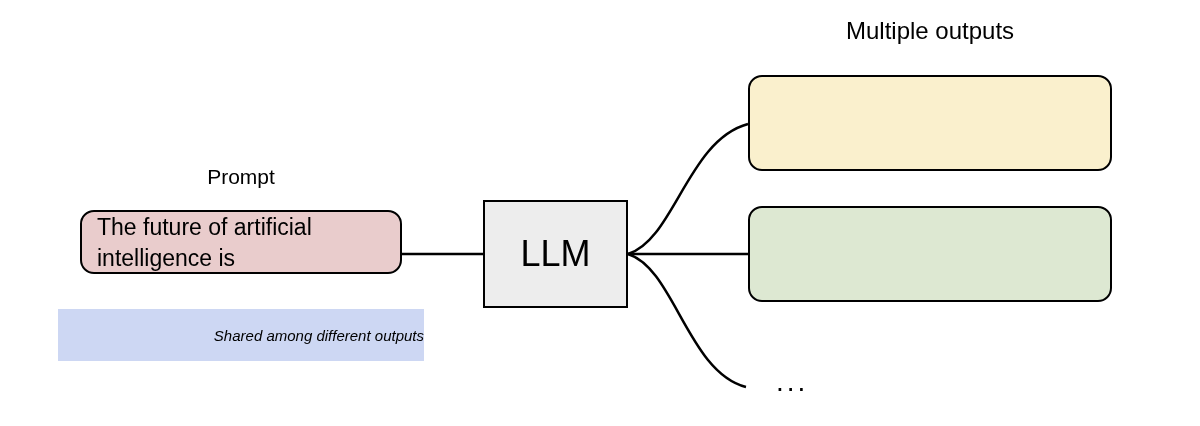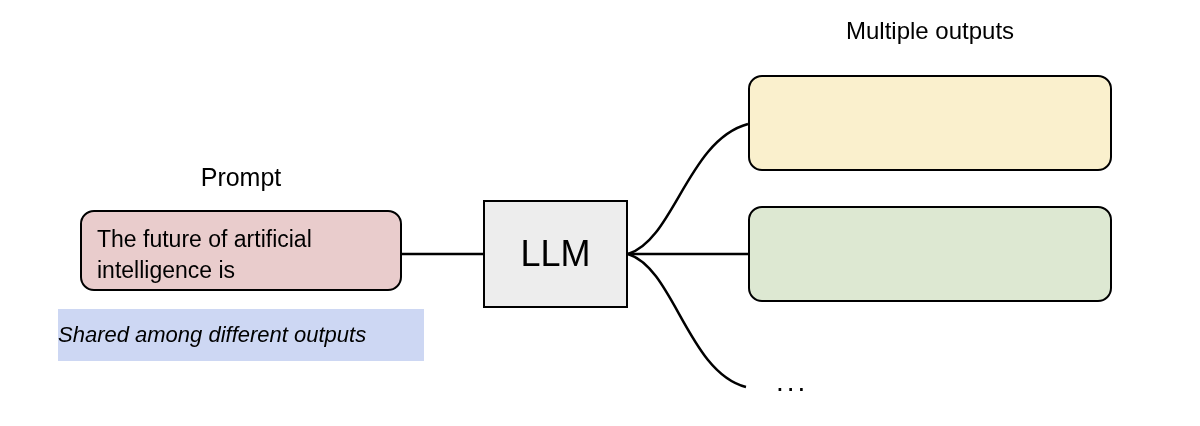--- a/index.html
+++ b/index.html
@@ -22,42 +22,42 @@
     pointer-events: none;
   }
   .box {
     position: absolute;
     border: 2.5px solid #000000;
   }
   .rounded { border-radius: 14px; }
   .title {
     position: absolute;
     text-align: center;
-    font-size: 25px;
+    font-size: 21px;
     line-height: 30px;
     color: #000000;
     white-space: nowrap;
   }
   .prompt-box {
     left: 80px; top: 210px;
-    width: 322px; height: 81px;
+    width: 322px; height: 64px;
     font-size: 23px;
     line-height: 31px;
-    padding: 12px 14px 0 15px;
+    padding: 0 14px 0 15px;
   }
   .prompt-title { left: 80px; top: 162px; width: 322px; }
   .note-box {
     position: absolute;
     left: 58px; top: 309px;
     width: 366px; height: 52px;
     display: flex;
     align-items: center;
-    justify-content: flex-start;
+    justify-content: flex-end;
     font-style: italic;
-    font-size: 22px;
+    font-size: 15px;
   }
   .llm-box {
     left: 483px; top: 200px;
     width: 145px; height: 108px;
     display: flex;
     align-items: center;
     justify-content: center;
     font-size: 36px;
   }
   .outputs-title { left: 748px; top: 16px; width: 364px; font-size: 24px; }

